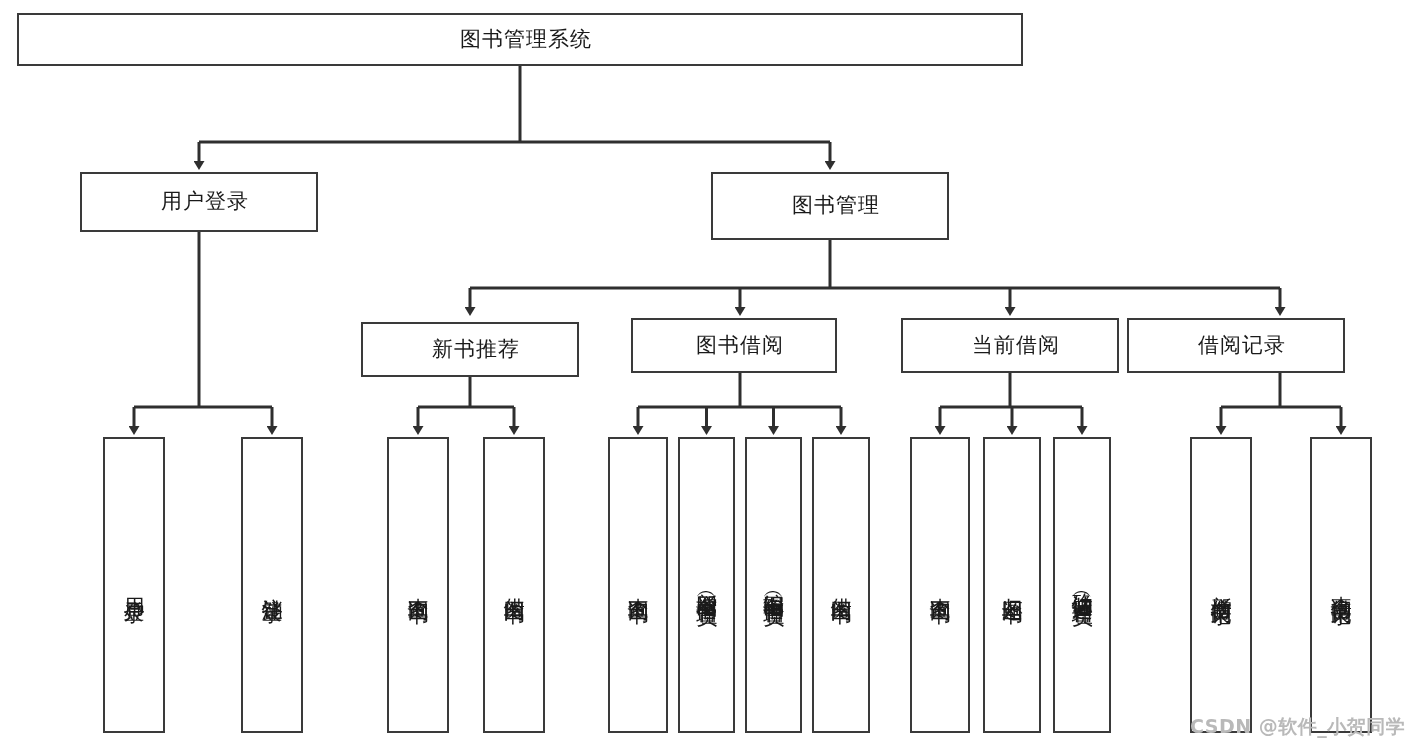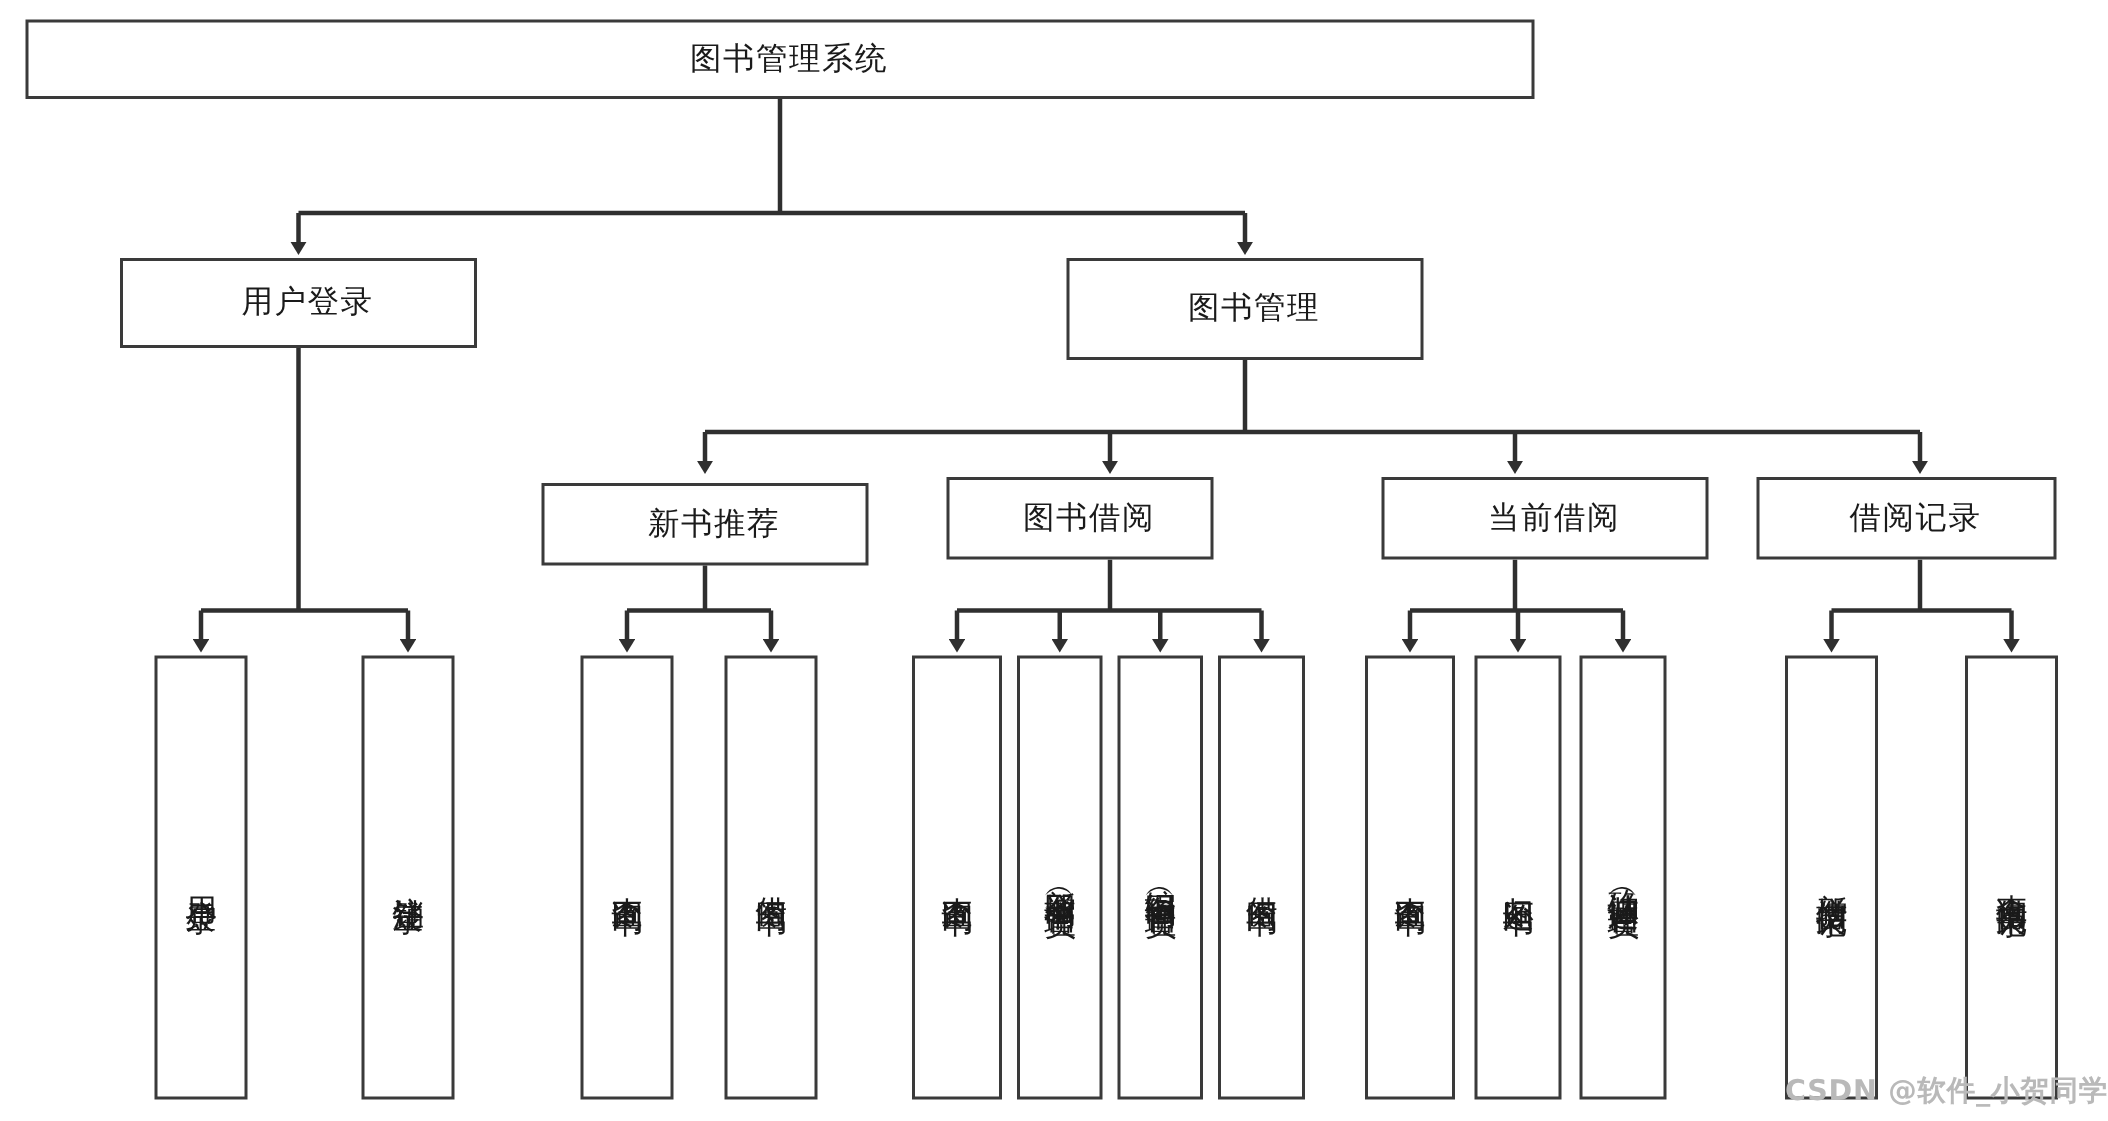--- a/index.html
+++ b/index.html
@@ -122,27 +122,27 @@
       </div>
       <div class="node horiz" style="left: 80px; top: 172px; width: 238px; height: 60px;">
         <span class="label">用户登录</span>
       </div>
       <div class="node horiz" style="left: 711px; top: 172px; width: 238px; height: 68px;">
         <span class="label">图书管理</span>
       </div>
       <div class="node horiz" style="left: 361px; top: 322px; width: 218px; height: 55px;">
         <span class="label">新书推荐</span>
       </div>
-      <div class="node horiz" style="left: 631px; top: 318px; width: 178px; height: 55px;">
+      <div class="node horiz" style="left: 631px; top: 318px; width: 206px; height: 55px;">
         <span class="label">图书借阅</span>
       </div>
-      <div class="node horiz" style="left: 901px; top: 318px; width: 218px; height: 55px; margin-left: 20px;">
+      <div class="node horiz" style="left: 901px; top: 318px; width: 218px; height: 55px;">
         <span class="label">当前借阅</span>
       </div>
-      <div class="node horiz" style="left: 1171px; top: 318px; width: 200px; height: 55px;">
+      <div class="node horiz" style="left: 1127px; top: 318px; width: 218px; height: 55px;">
         <span class="label">借阅记录</span>
       </div>
       <div class="node vert" style="left: 103px; top: 437px; width: 62px; height: 296px;">
         <span class="label">用户登录</span>
       </div>
       <div class="node vert" style="left: 241px; top: 437px; width: 62px; height: 296px;">
         <span class="label">注销登录</span>
       </div>
       <div class="node vert" style="left: 387px; top: 437px; width: 62px; height: 296px;">
         <span class="label">查询图书</span>

